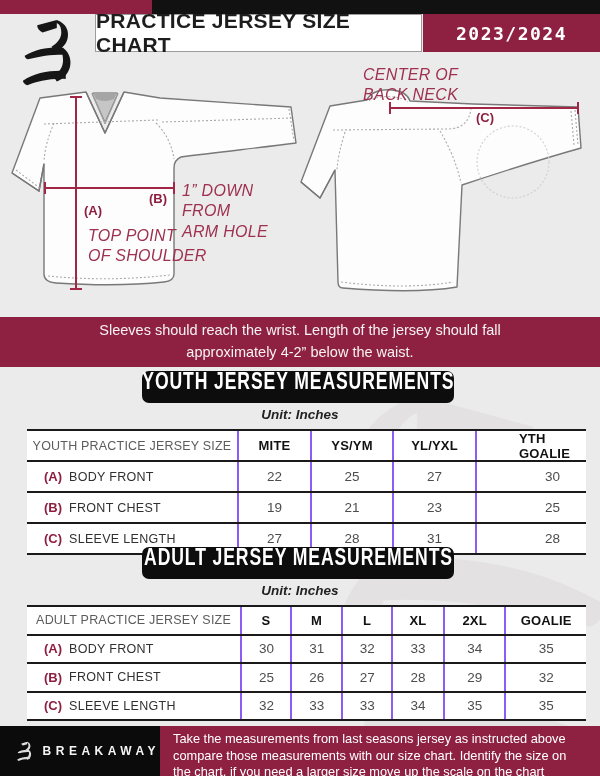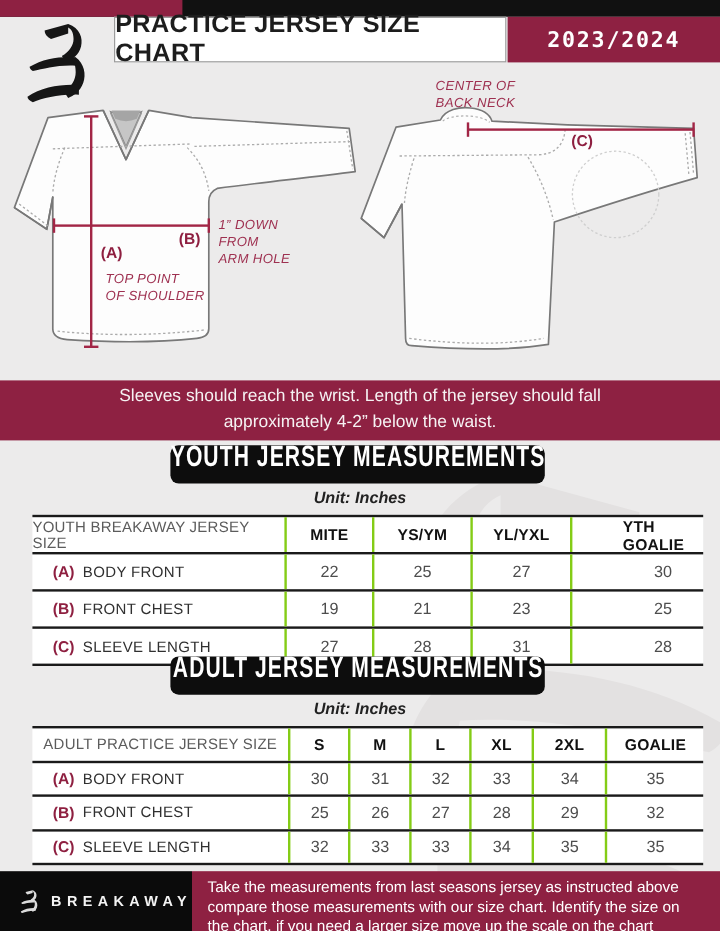--- a/index.html
+++ b/index.html
@@ -30,21 +30,21 @@
   .front-svg{left:8px;top:86px;}
   .back-svg{left:295px;top:86px;}
   .mline{position:absolute;background:#A22646;}
   .mline.v{width:2px;}
   .mline.h{height:2px;}
   .mline.v::before,.mline.v::after{content:"";position:absolute;left:-5px;width:12px;height:2px;background:#A22646;}
   .mline.v::before{top:-1px;} .mline.v::after{bottom:-1px;}
   .mline.h::before,.mline.h::after{content:"";position:absolute;top:-5px;width:2px;height:12px;background:#A22646;}
   .mline.h::before{left:-1px;} .mline.h::after{right:-1px;}
   .mlabel{position:absolute;font-size:13px;font-weight:bold;color:#8E1F40;}
-  .note{position:absolute;font-size:11px;font-style:italic;color:#9E3050;
+  .note{position:absolute;font-size:16px;font-style:italic;color:#9E3050;
         white-space:pre-line;line-height:1.28;letter-spacing:.3px;}
   
   .notice{
     position:absolute;left:0;top:317px;width:600px;height:50px;background:#8E2142;
     display:flex;align-items:center;justify-content:center;box-sizing:border-box;padding:0 64px;
   }
   .notice span{color:#F6F2F3;font-size:14.5px;line-height:1.5;text-align:center;}
   
   .banner{
     position:absolute;left:142px;width:312px;height:32px;background:#0d0d0d;border-radius:7px;
@@ -52,21 +52,21 @@
   }
   .banner span{color:#fff;font-weight:bold;font-size:20px;letter-spacing:1px;
     display:inline-block;transform:scale(.88,1.22);white-space:nowrap;}
   .unit{position:absolute;left:0;width:600px;text-align:center;font-style:italic;
     font-weight:bold;font-size:13.5px;color:#222;}
   
   .sz-table{position:absolute;left:27px;width:559px;background:#fff;}
   .trow{display:flex;border-top:2px solid #1a1a1a;}
   .trow:last-child{border-bottom:2px solid #1a1a1a;}
   .tcell{display:flex;align-items:center;justify-content:center;box-sizing:border-box;
-    border-left:2px solid #84cc16;font-size:13.5px;color:#4d4d4d;}
+    border-left:2px solid #8b5cf6;font-size:13.5px;color:#4d4d4d;}
   .tcell:first-child{border-left:none;justify-content:flex-start;padding-left:17px;}
   .thead .tcell{font-weight:bold;color:#111;font-size:13px;letter-spacing:.2px;}
   .thead .tcell:first-child{font-weight:normal;color:#5c5c5c;font-size:12.5px;justify-content:center;padding-left:0;}
   .rowkey{color:#8E1F40;font-weight:bold;font-size:13px;margin-right:7px;}
   .rowlabel{color:#303030;font-size:12.5px;letter-spacing:.3px;}
   .youth-table .trow{height:29px;}
   .adult-table .trow{height:26.5px;}
   .youth-table .c0{width:210px;} .youth-table .c1{width:73px;} .youth-table .c2{width:82px;}
   .youth-table .c3{width:83px;} .youth-table .c4{width:111px;padding-left:42px;}
   .adult-table .c0{width:222px;} .adult-table .c1{width:52px;} .adult-table .c2{width:53px;}
@@ -171,21 +171,21 @@
     <span>Sleeves should reach the wrist. Length of the jersey should fall approximately 4-2” below the waist.</span>
   </div>
 
   <div class="banner" style="top:371px;">
     <span>YOUTH JERSEY MEASUREMENTS</span>
   </div>
   <div class="unit" style="top:407px;">Unit: Inches</div>
 
   <div class="sz-table youth-table" style="top:429px;">
     <div class="trow thead">
-      <div class="tcell c0">YOUTH BREAKAWAY JERSEY SIZE</div>
+      <div class="tcell c0">YOUTH PRACTICE JERSEY SIZE</div>
       <div class="tcell c1">MITE</div>
       <div class="tcell c2">YS/YM</div>
       <div class="tcell c3">YL/YXL</div>
       <div class="tcell c4">YTH GOALIE</div>
     </div>
     <div class="trow">
       <div class="tcell c0">
         <span class="rowkey">(A)</span>
         <span class="rowlabel">BODY FRONT</span>
       </div>

